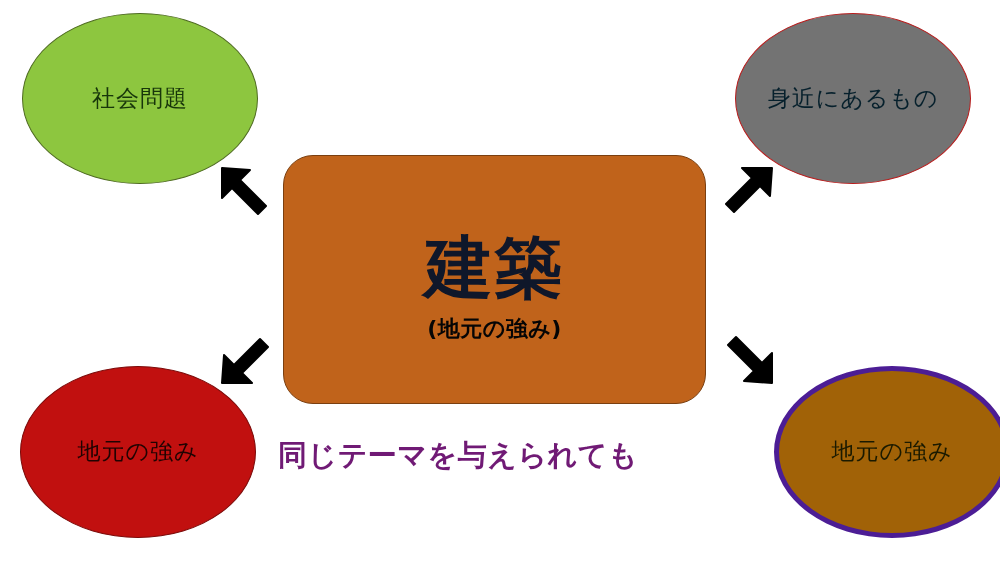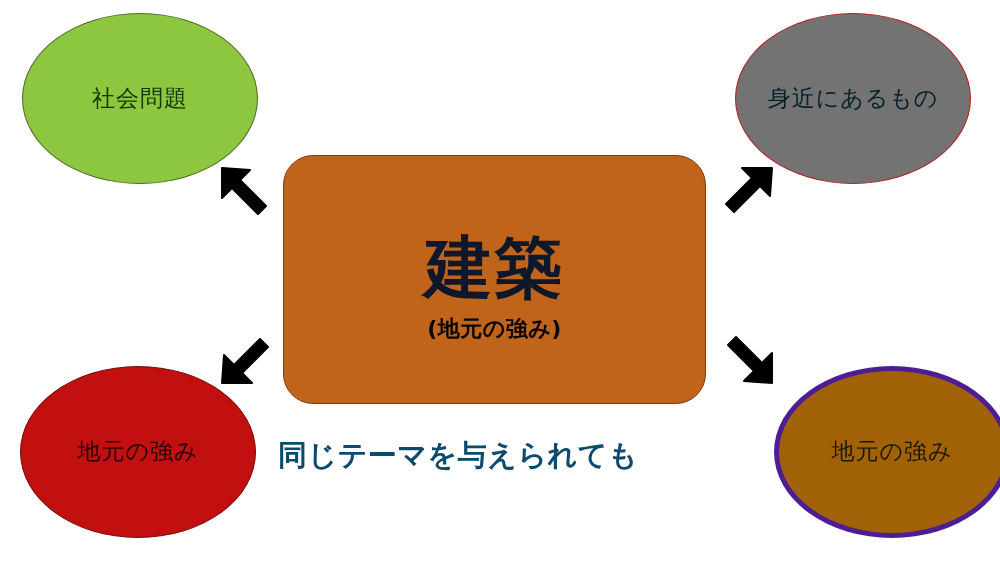--- a/index.html
+++ b/index.html
@@ -110,21 +110,21 @@
   #arrow-br { left: 714px; top: 325px; }
   .arrow svg { display: block; width: 100%; height: 100%; }
 
   
   #caption {
     position: absolute;
     left: 278px;
     top: 436px;
     font-size: 29px;
     font-weight: bold;
-    color: #0c4a6e;
+    color: #701a75;
     line-height: 1.32;
     letter-spacing: 0.5px;
     white-space: nowrap;
   }
   #caption .caption-line { display: block; }
 </style>
 </head>
 <body>
 
 <div id="slide">

